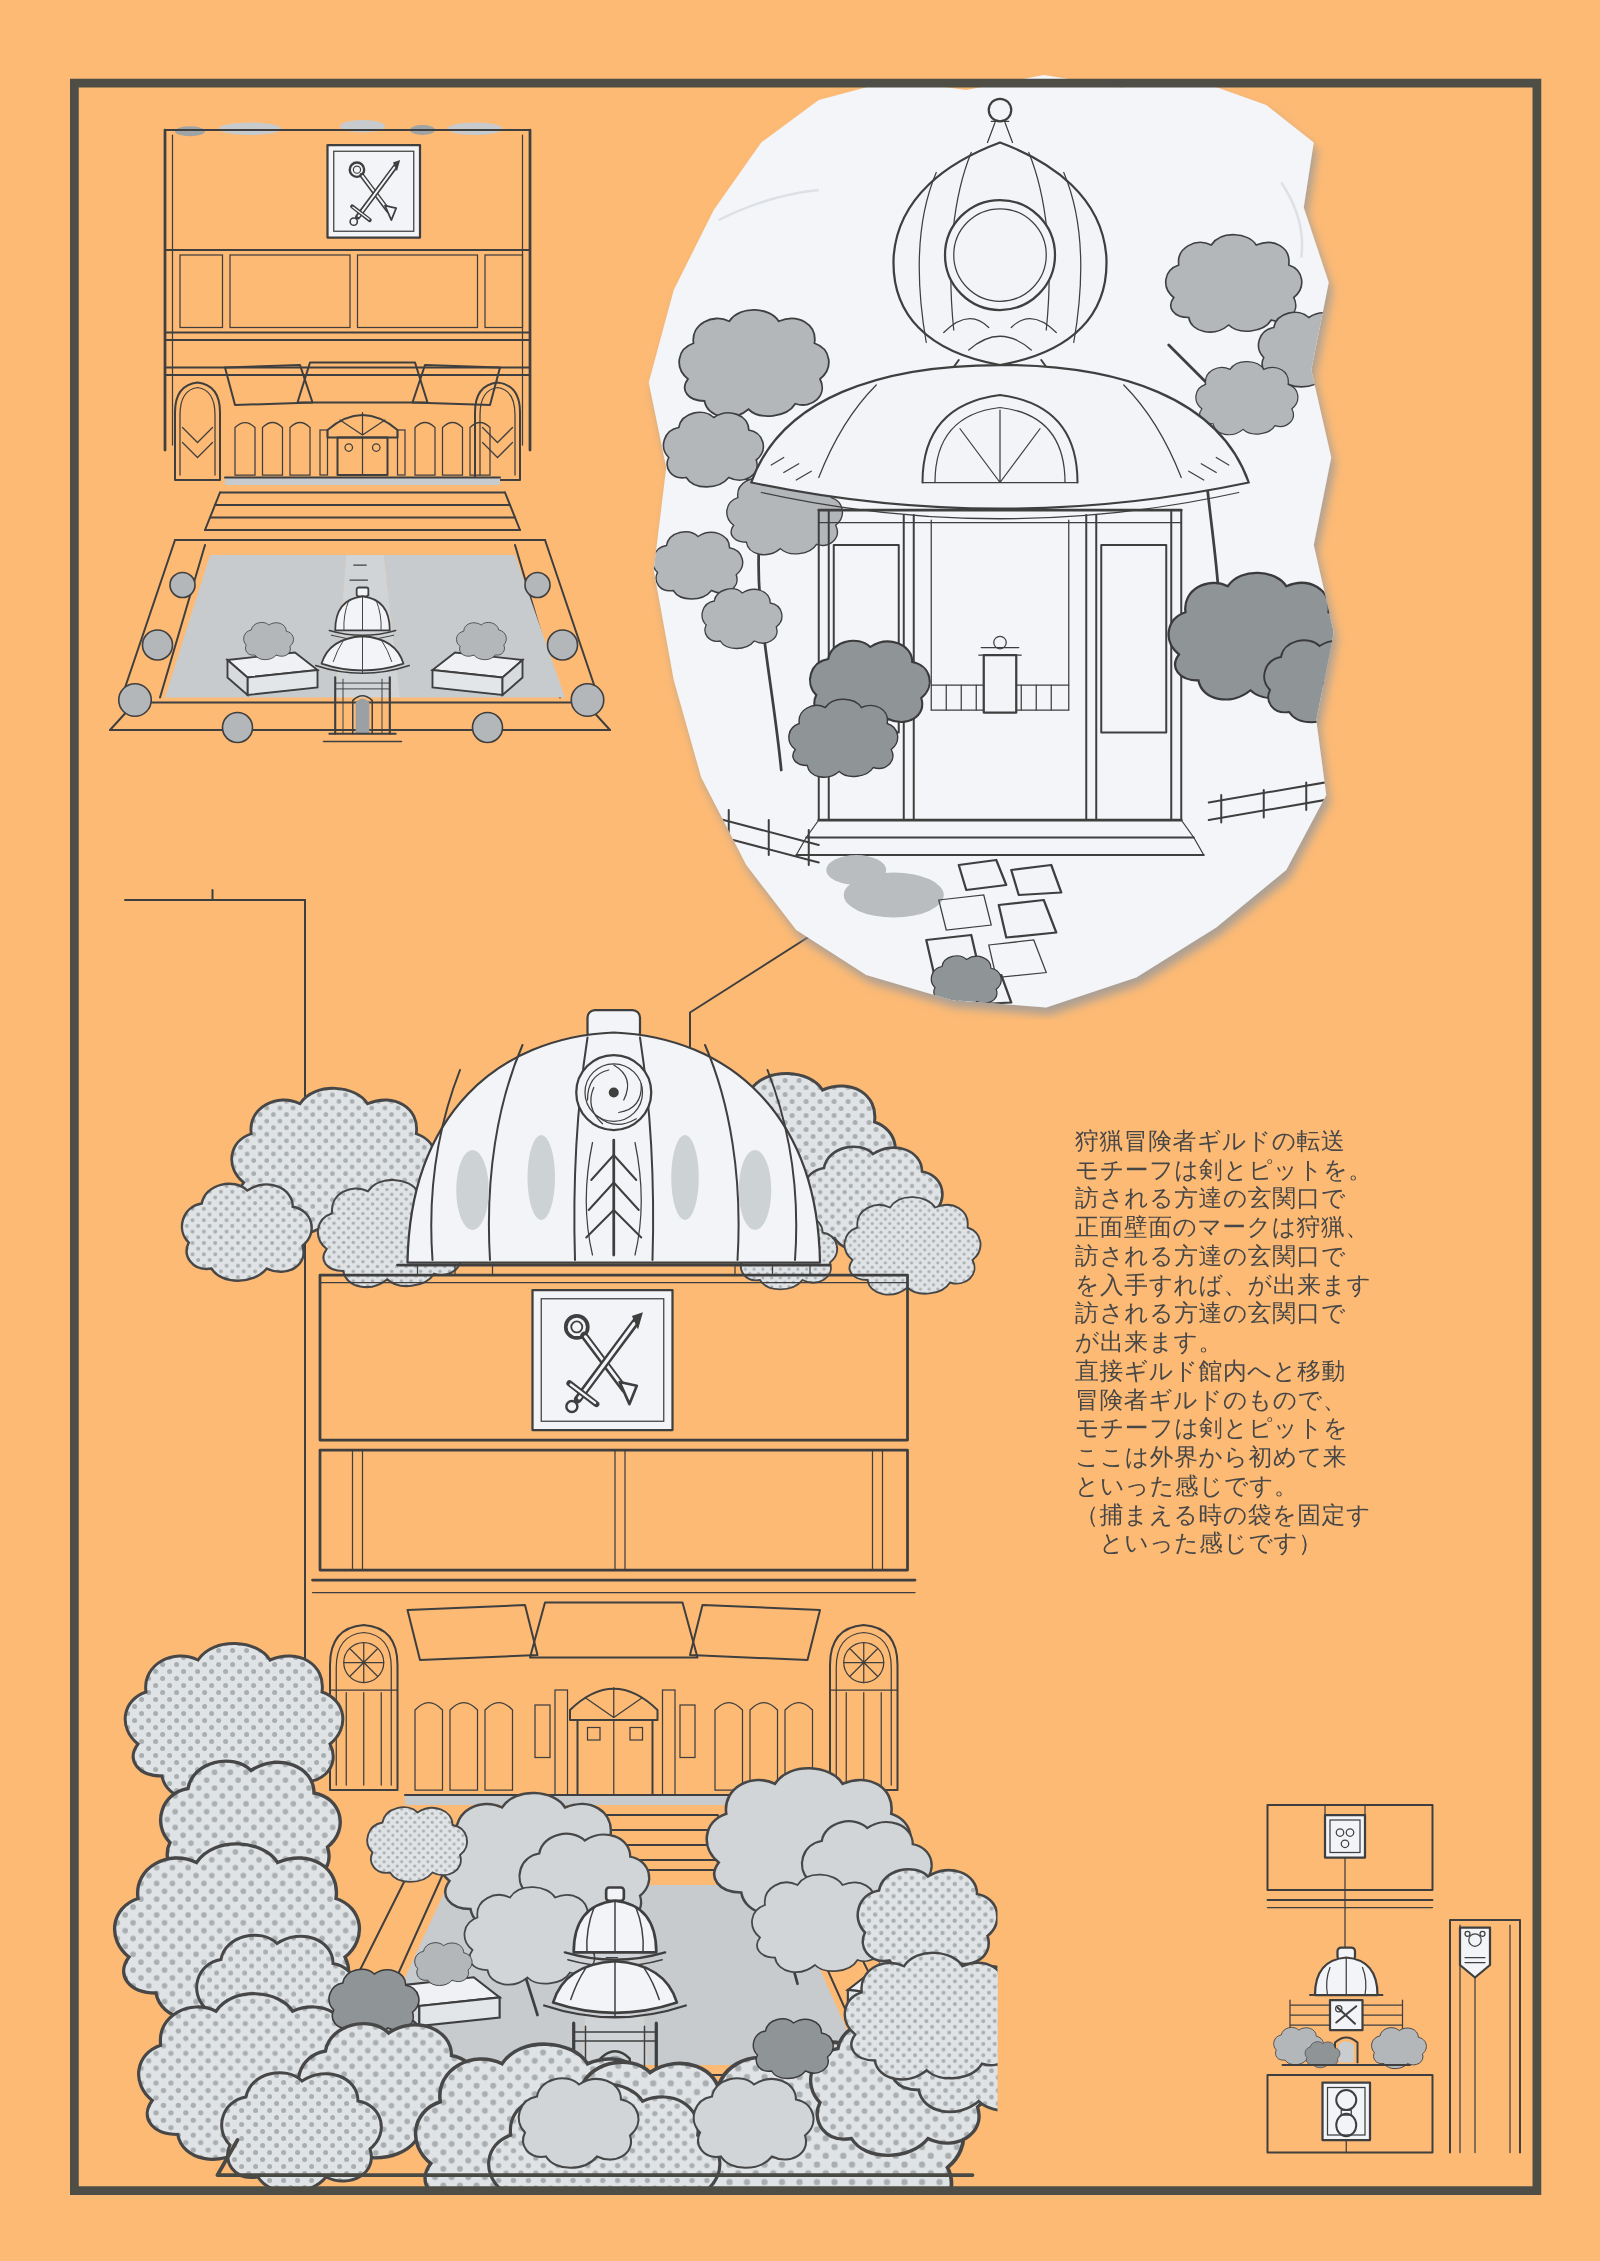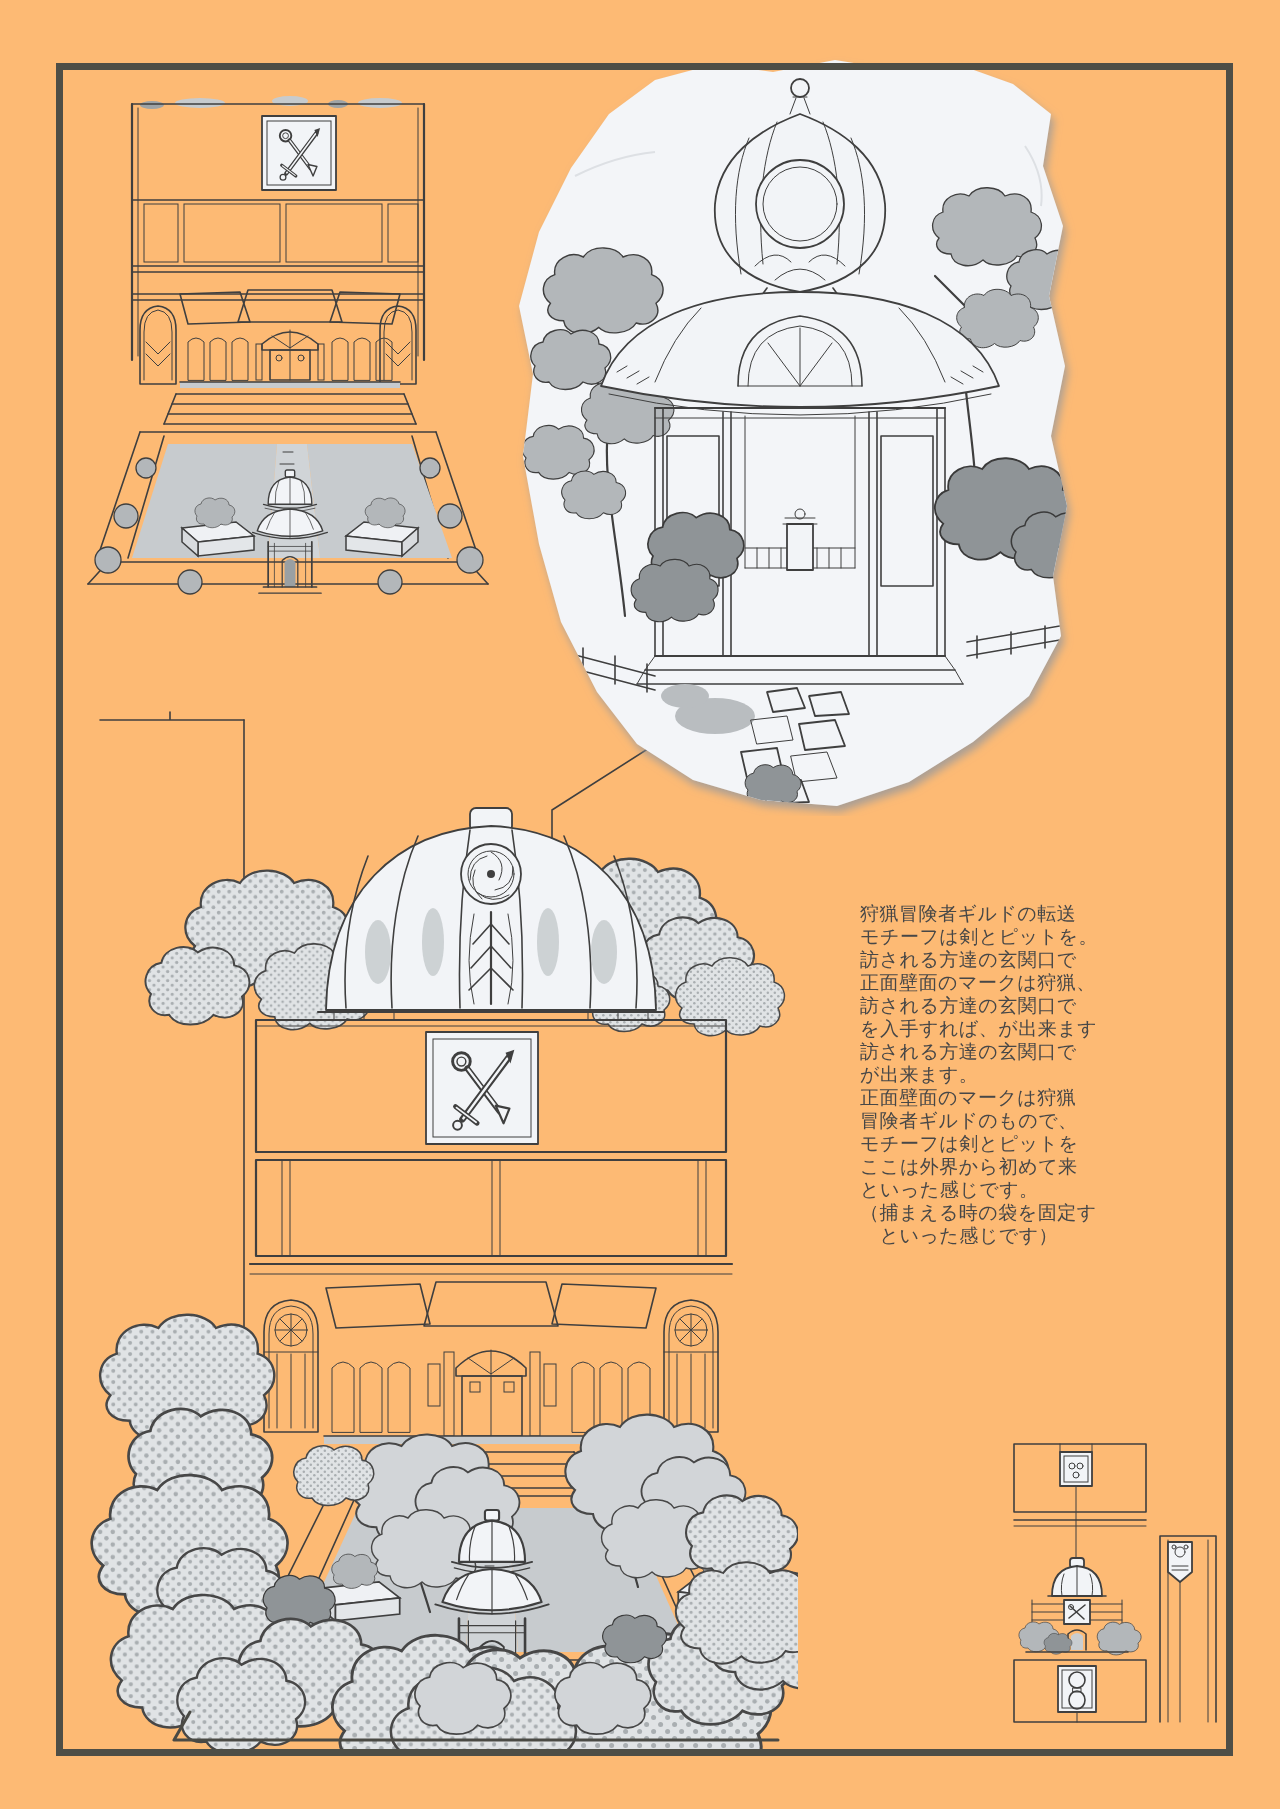--- a/index.html
+++ b/index.html
@@ -277,21 +277,21 @@
 
   <div class="desc">
     <div class="tline">狩猟冒険者ギルドの転送</div>
     <div class="tline">モチーフは剣とピットを。</div>
     <div class="tline">訪される方達の玄関口で</div>
     <div class="tline">正面壁面のマークは狩猟、</div>
     <div class="tline">訪される方達の玄関口で</div>
     <div class="tline">を入手すれば、が出来ます</div>
     <div class="tline">訪される方達の玄関口で</div>
     <div class="tline">が出来ます。</div>
-    <div class="tline">正面壁面のマークは狩猟</div>
+    <div class="tline">直接ギルド館内へと移動</div>
     <div class="tline">冒険者ギルドのもので、</div>
     <div class="tline">モチーフは剣とピットを</div>
     <div class="tline">ここは外界から初めて来</div>
     <div class="tline">といった感じです。</div>
     <div class="tline">（捕まえる時の袋を固定す</div>
     <div class="tline">　といった感じです）</div>
   </div>
 
   <figure class="fig fig-bl">
     <svg width="720" height="1140" viewBox="0 0 720 1140">

